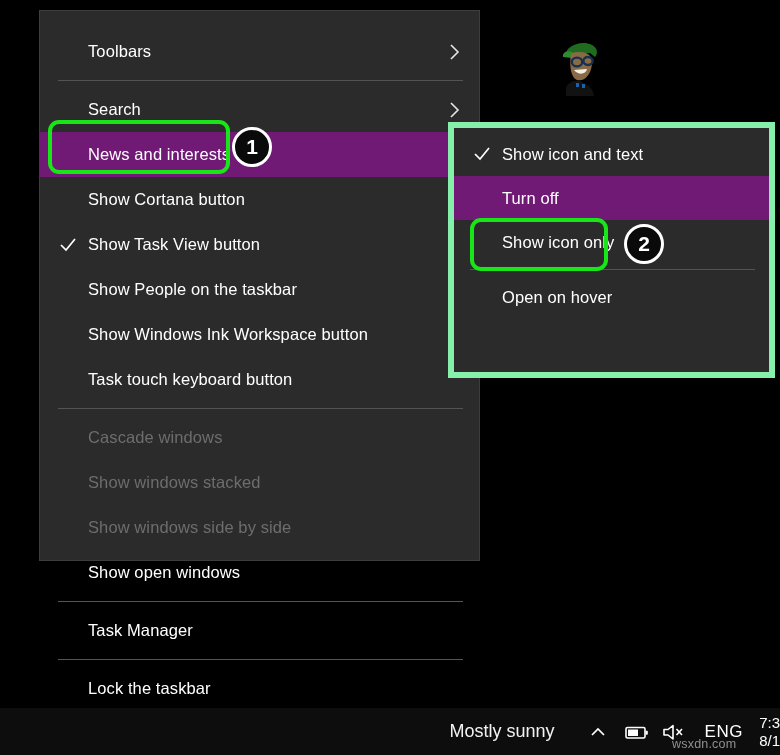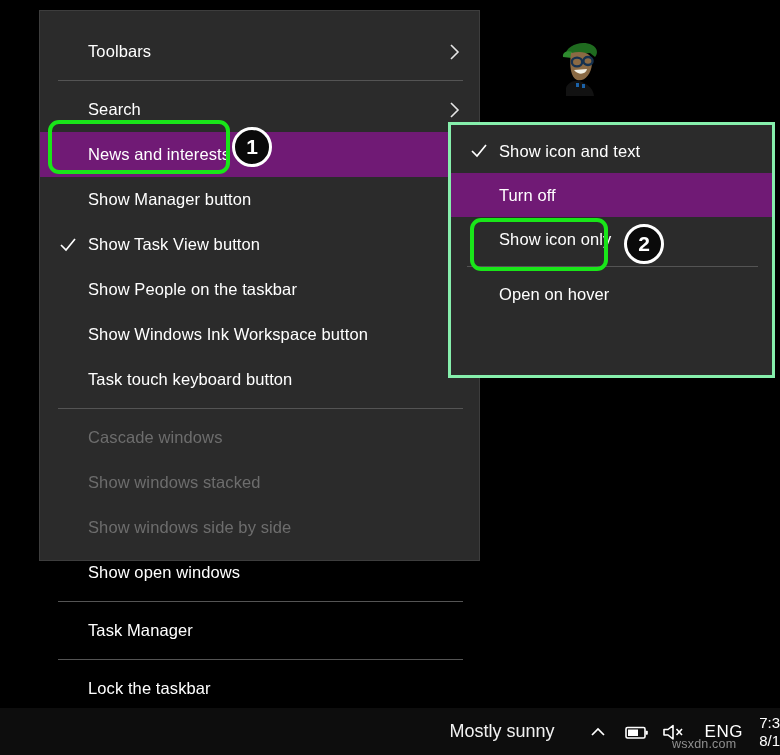--- a/index.html
+++ b/index.html
@@ -97,21 +97,21 @@
   }
 
   
   #sub-menu {
     position: absolute;
     left: 448px;
     top: 122px;
     width: 327px;
     height: 256px;
     background: #2b2b2b;
-    border: 3px solid #86efac;
+    border: 6px solid #86efac;
     padding-top: 4px;
   }
   #sub-menu .menu-item {
     height: 44px;
     padding-left: 48px;
     font-size: 16.5px;
   }
   #sub-menu .sep { margin: 5px 14px 5px 16px; }
 
   
@@ -260,21 +260,21 @@
     <div class="menu-item hl">
       <span class="label">News and interests</span>
       <span class="chev">
         <svg viewBox="0 0 12 20" width="12" height="20">
             <path d="M2 3 L9 10 L2 17" fill="none" stroke="#e6e6e6" stroke-width="1.6"></path>
           </svg>
       </span>
     </div>
 
     <div class="menu-item">
-      <span class="label">Show Manager button</span>
+      <span class="label">Show Cortana button</span>
     </div>
 
     <div class="menu-item">
       <span class="chk">
         <svg viewBox="0 0 18 18" width="18" height="18">
             <path d="M2 9 L7 14 L16 3" fill="none" stroke="#ffffff" stroke-width="1.7"></path>
           </svg>
       </span>
       <span class="label">Show Task View button</span>
     </div>

